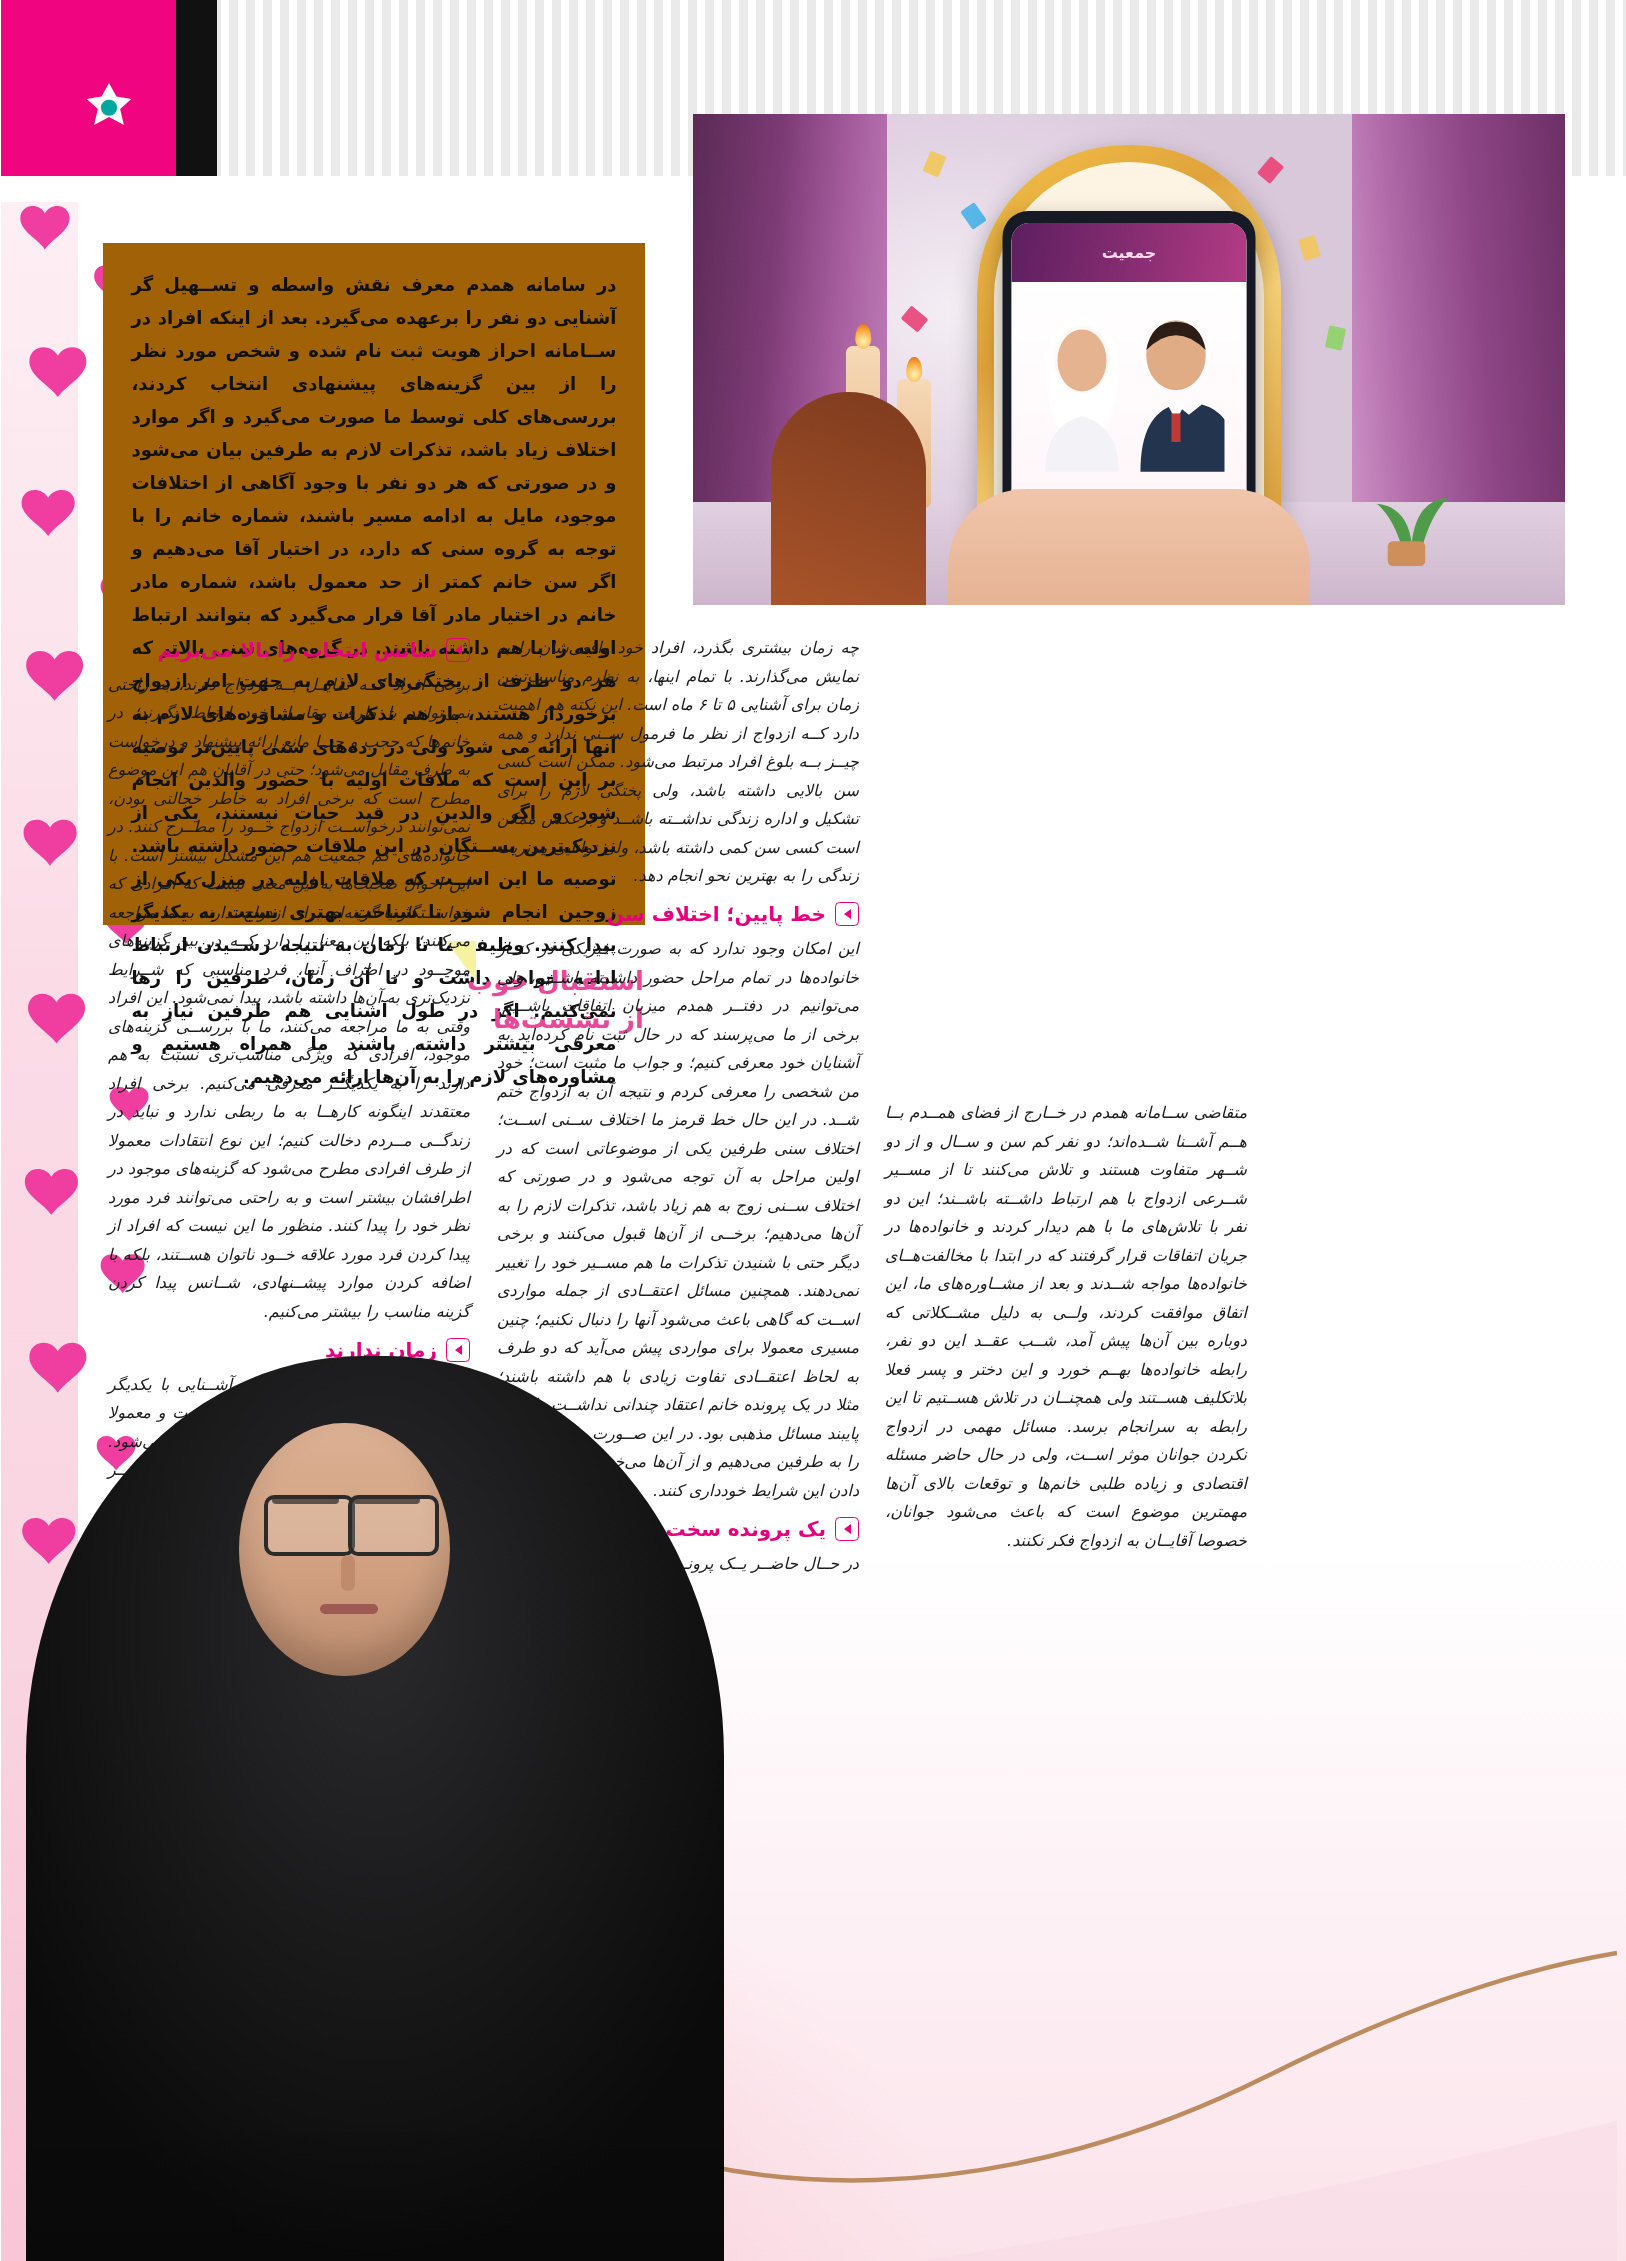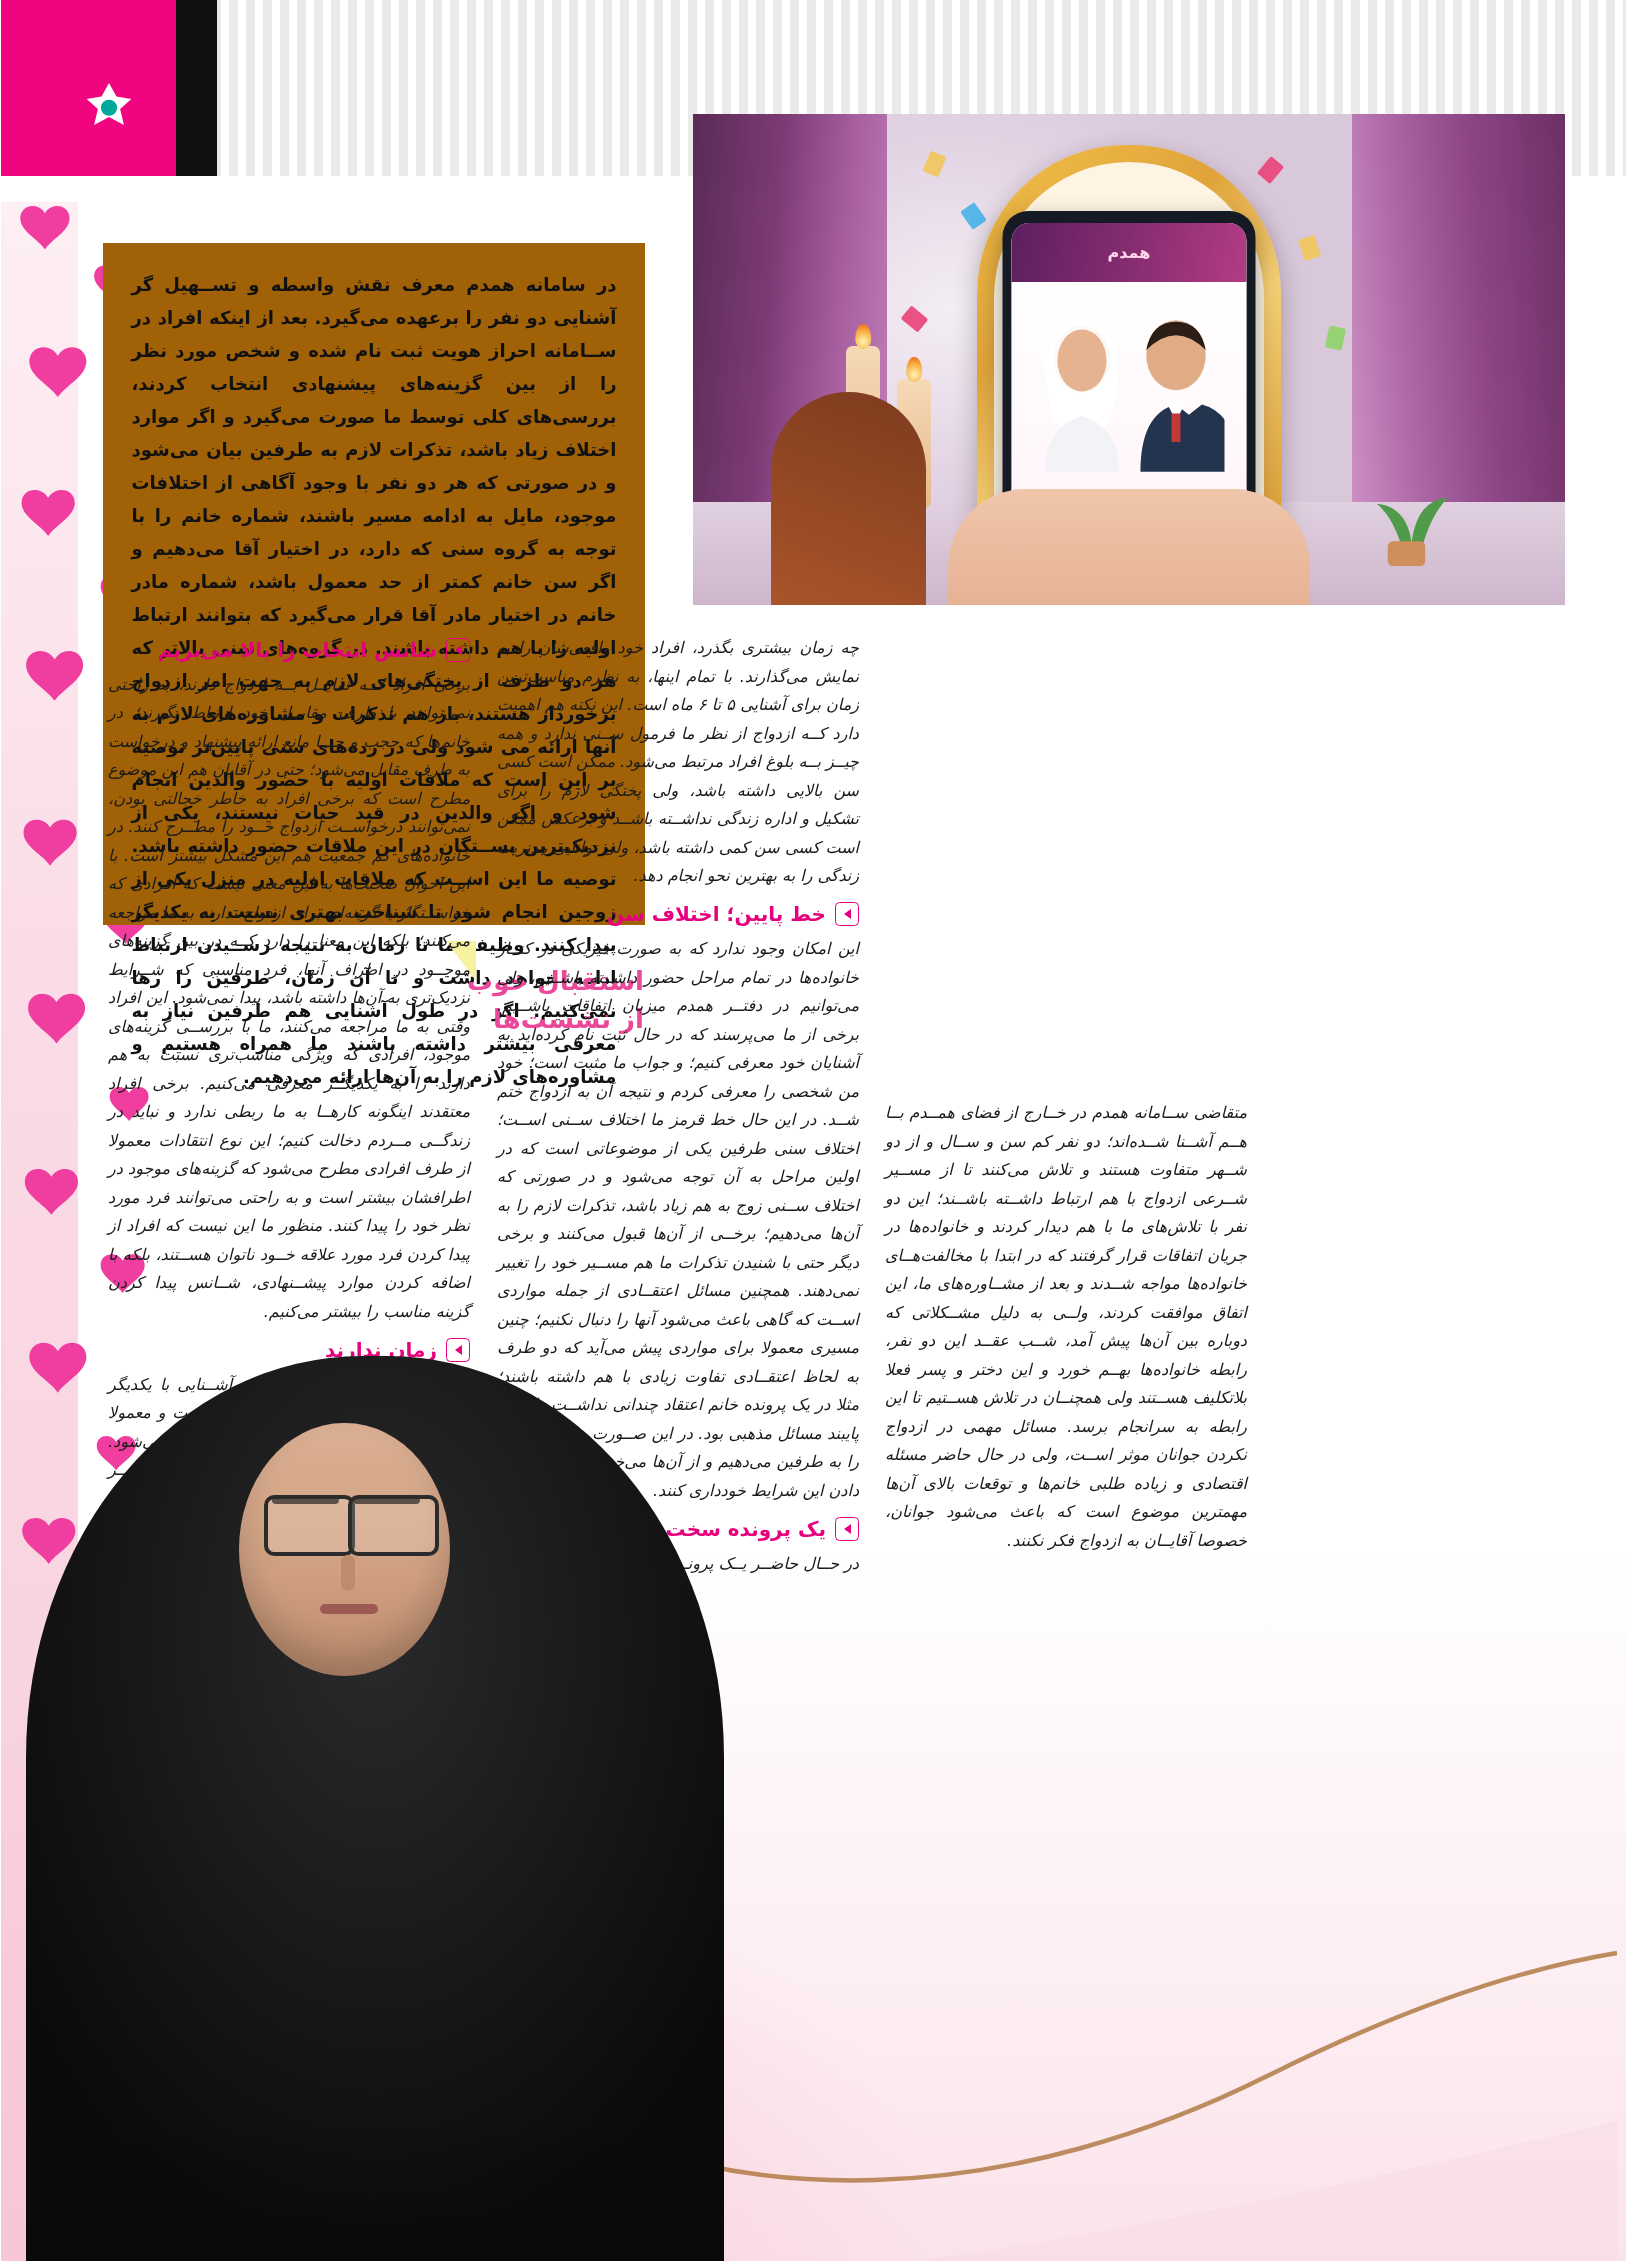--- a/index.html
+++ b/index.html
@@ -273,21 +273,21 @@
       <div class="hp-flame"></div>
     </div>
 
   <div class="hp-frame">
     <div class="hp-frame-inner"></div>
   </div>
 
   <div class="hp-phone">
     <div class="hp-screen">
       <div class="hp-screen-top">
-        <span class="hp-brand">همدم</span>
+        <span class="hp-brand">جمعیت</span>
       </div>
       <div class="hp-couple">
         <div class="hp-man">
           <svg viewBox="0 0 150 250">
             <ellipse cx="75" cy="70" rx="46" ry="54" fill="#e0ac86"></ellipse>
             <path d="M29 62 q46-46 92 0 q-8-44-46-44 q-38 0-46 44z" fill="#2c1d16"></path>
             <path d="M20 250 q0-90 55-104 l20 16 l20-16 q55 14 55 104z" fill="#22344e"></path>
             <path d="M62 146 l13 26 l13-26 l-13-8z" fill="#ffffff"></path>
             <rect x="68" y="160" width="14" height="44" fill="#c03a3a"></rect>
           </svg>

